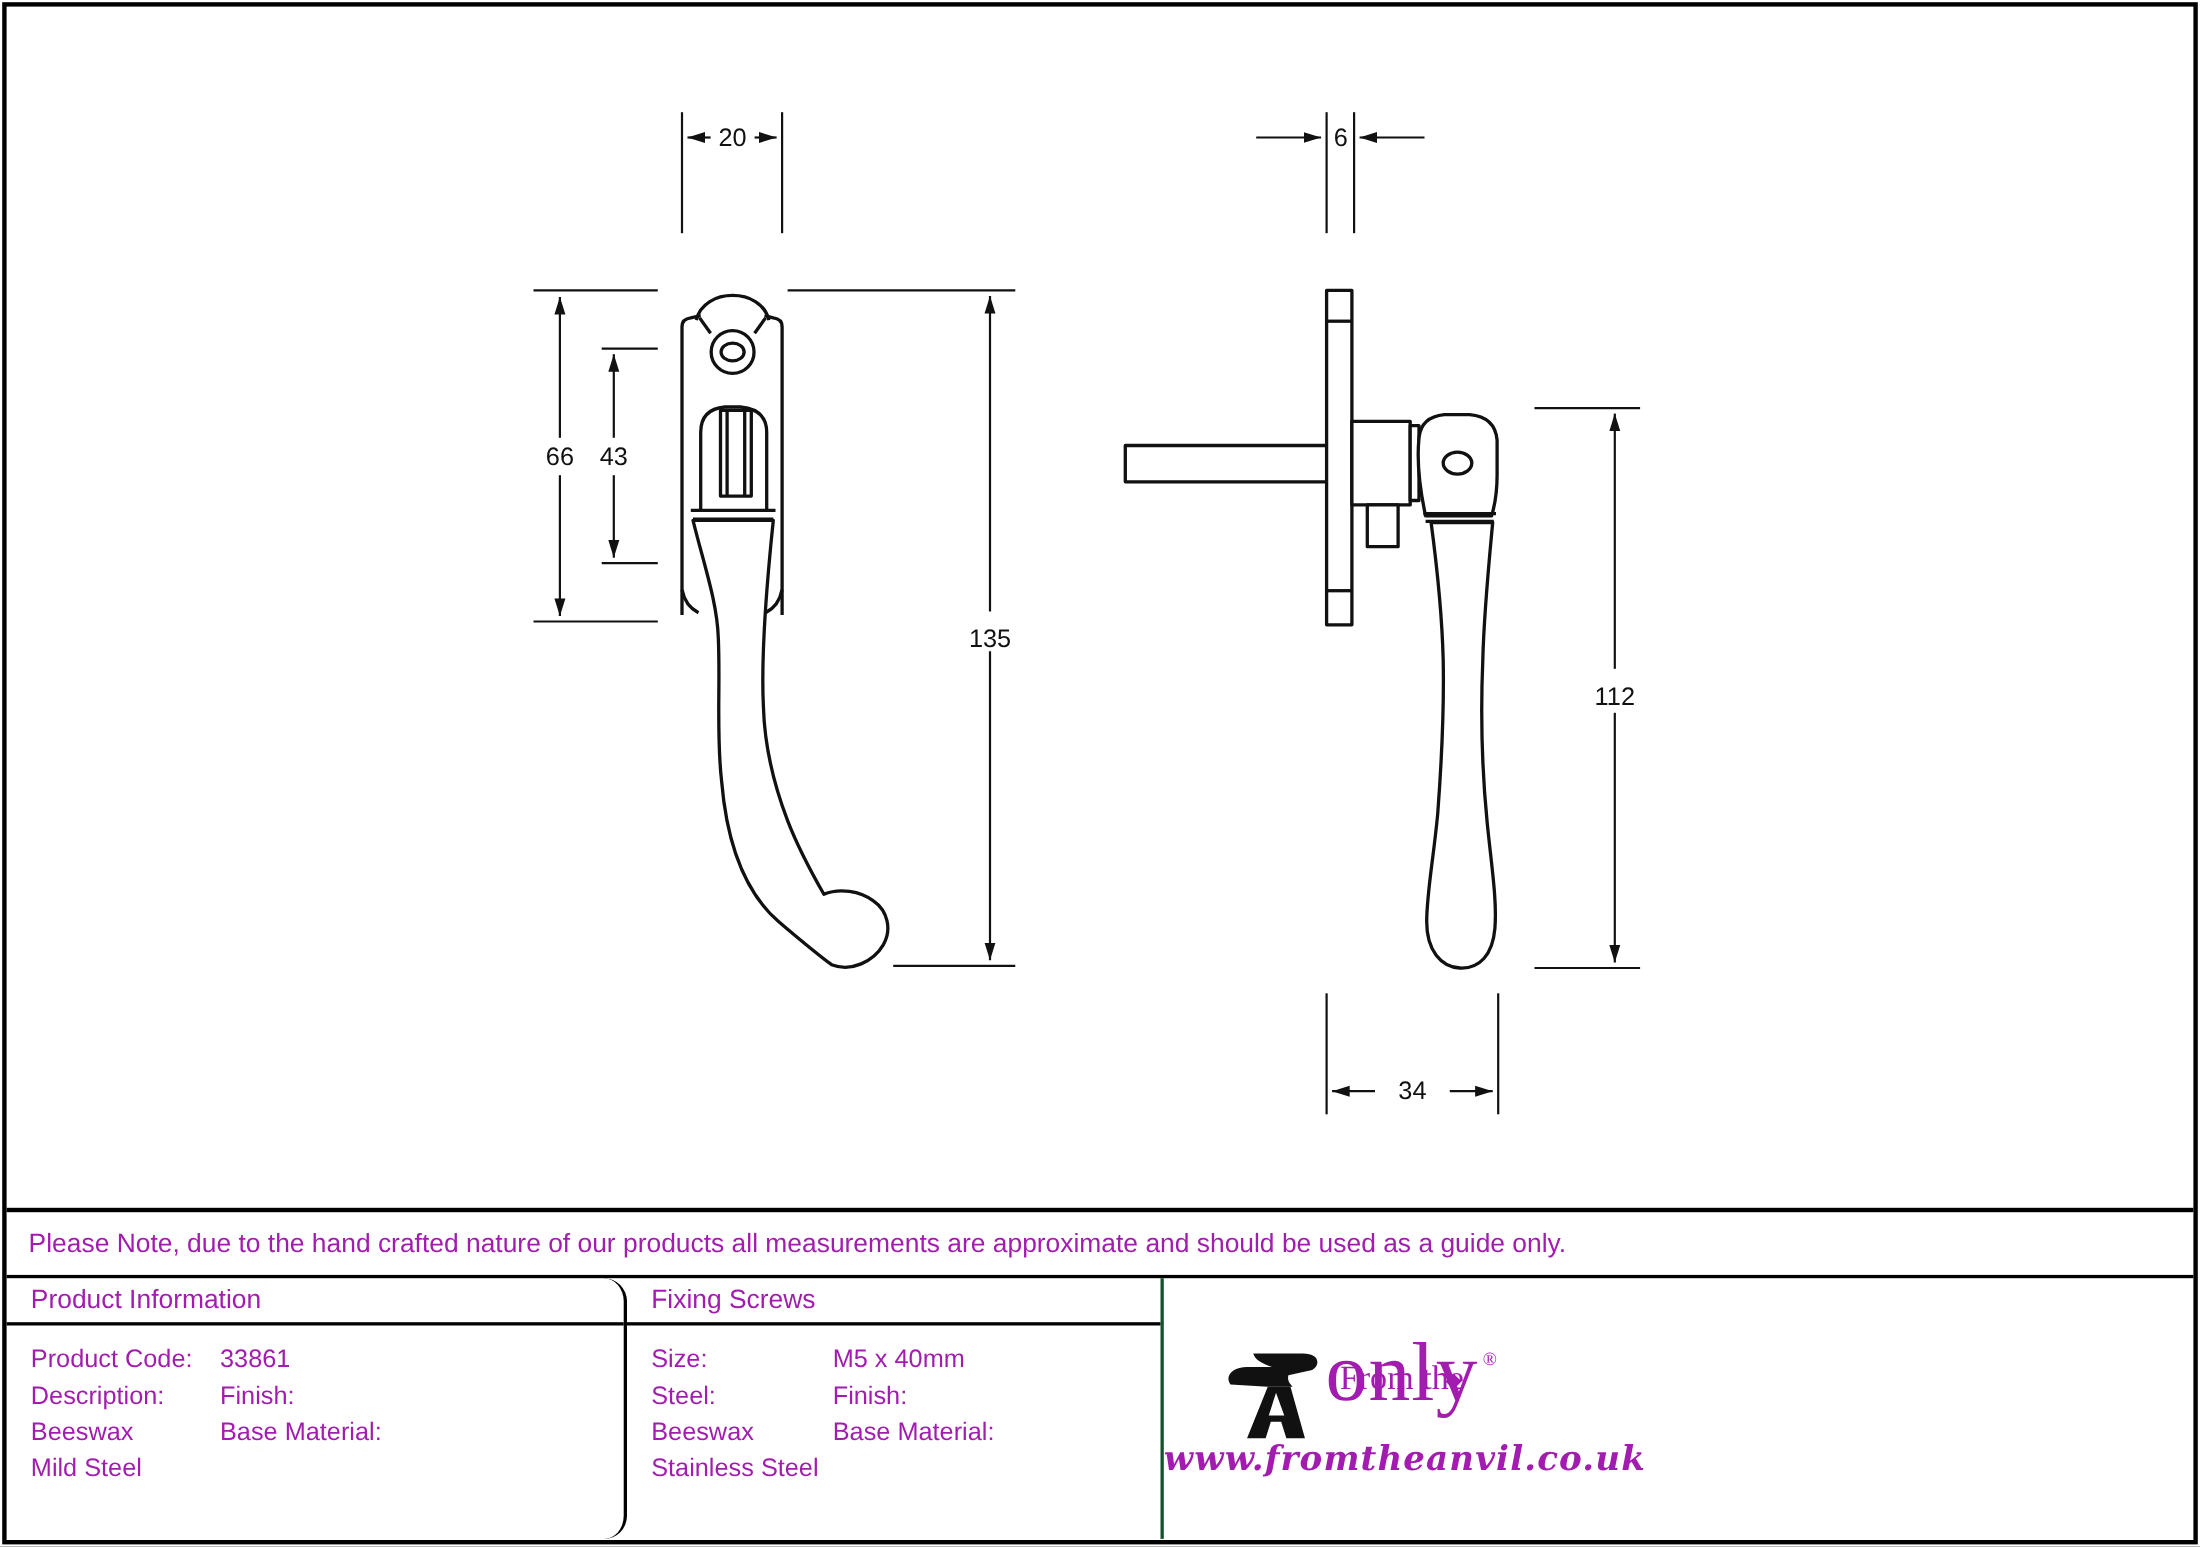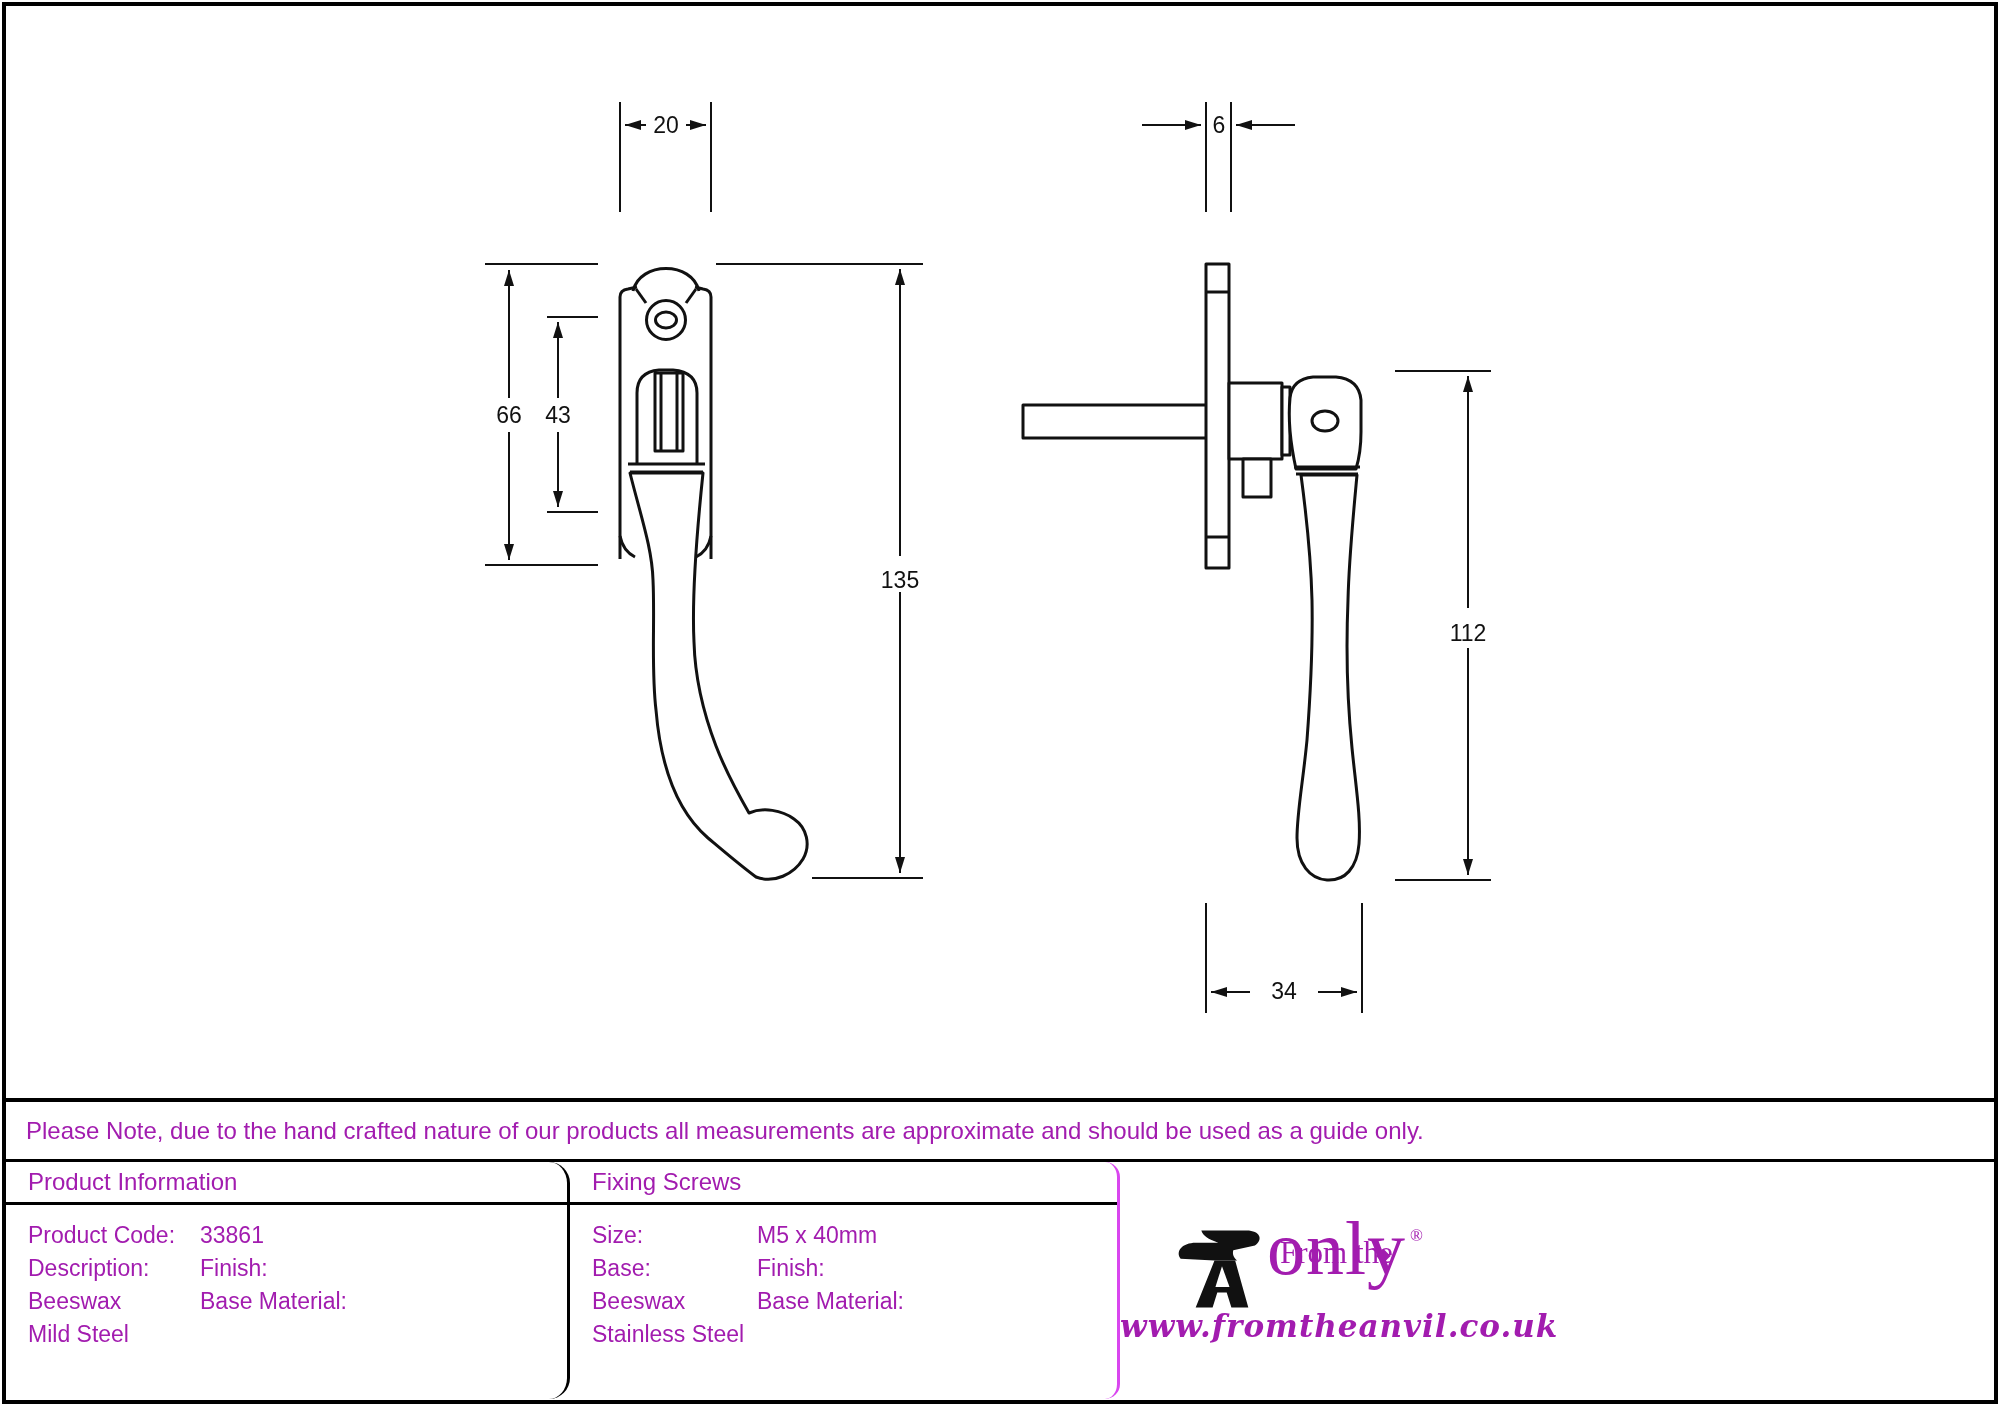--- a/index.html
+++ b/index.html
@@ -15,21 +15,21 @@
     border-top:4px solid #000;box-sizing:border-box;
     display:flex;align-items:center;padding-left:20px;font-size:24px;
   }
   .spec-table{
     position:absolute;left:6px;right:6px;top:1159px;height:240px;
     border-top:3px solid #000;box-sizing:border-box;display:flex;
   }
   .col{box-sizing:border-box;height:100%;}
   .col-1{width:564px;border-right:3px solid #000;border-radius:21px;}
   .col-2{width:530px;border-right:3px solid #000;}
-  .col-3{width:550px;border-right:3px solid #d946ef;border-radius:15px;}
+  .col-3{width:488px;border-right:3px solid #14532d;}
   .col-4{flex:1;position:relative;}
   .col-header{
     height:43px;box-sizing:border-box;border-bottom:3px solid #000;
     display:flex;align-items:center;padding-left:22px;font-size:24px;
   }
   .col-body{padding:14px 10px 0 22px;font-size:23px;line-height:33px;}
   .kv{display:grid;grid-template-columns:172px 1fr;}
   .kv3{display:grid;grid-template-columns:165px 1fr;}
   .pack-list{list-style:none;margin:0;padding:0;}
   
@@ -186,21 +186,21 @@
         <span>Mild Steel</span>
       </div>
     </div>
 
 
     <div class="col col-3">
       <div class="col-header">Fixing Screws</div>
       <div class="col-body kv3">
         <span>Size:</span>
         <span>M5 x 40mm</span>
-        <span>Base:</span>
+        <span>Steel:</span>
         <span>Finish:</span>
         <span>Beeswax</span>
         <span>Base Material:</span>
         <span>Stainless Steel</span>
       </div>
     </div>
 
     <div class="col col-4">
       <div class="logo">
         <svg class="logo-anvil" width="94" height="80" viewBox="0 0 100 84">

